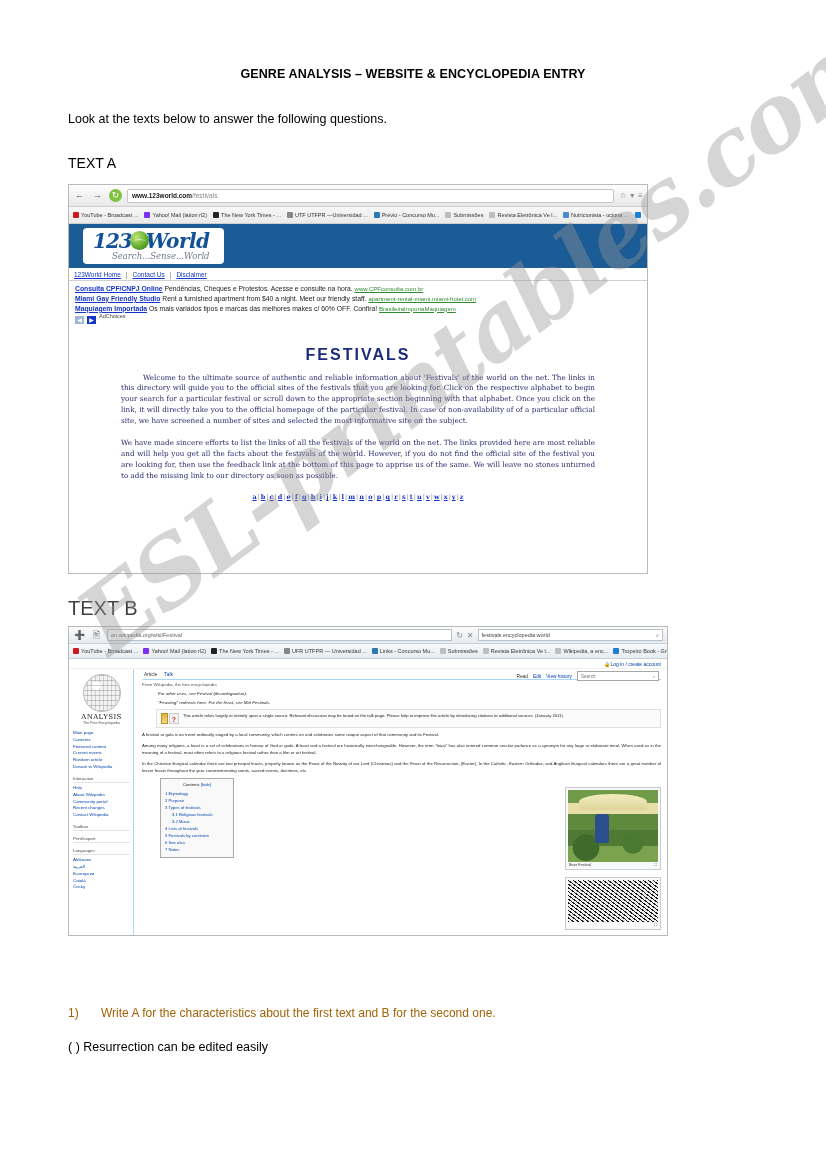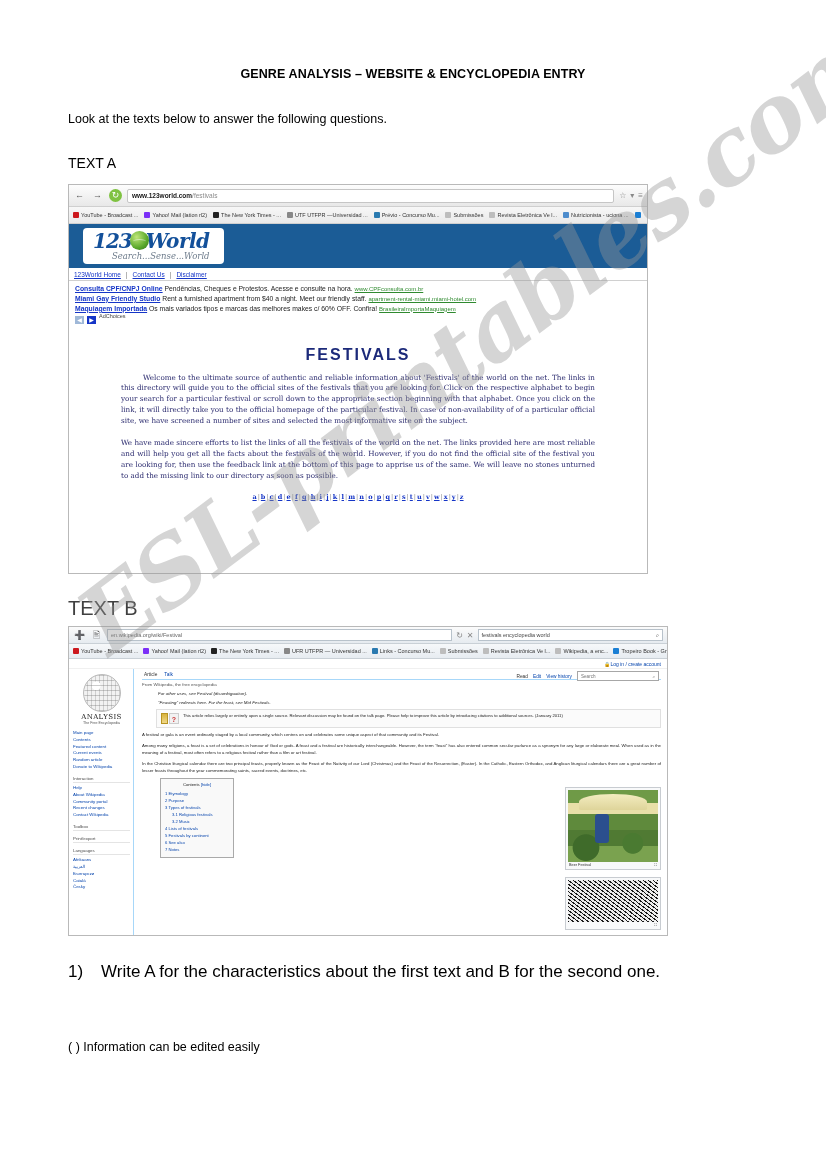--- a/index.html
+++ b/index.html
@@ -30,22 +30,22 @@
     position: absolute; left: 68px; top: 147px;
     font-size: 14px; color: #000;
   }
   .label-b {
     position: absolute; left: 68px; top: 589px;
     font-size: 20px; color: #404040;
   }
 
   
   .q-num {
-    position: absolute; left: 68px; top: 954px;
-    font-size: 17px; color: #000000;
+    position: absolute; left: 68px; top: 998px;
+    font-size: 12px; color: #a16207;
   }
   .q-num .num { display: inline-block; width: 33px; }
   .q-item-1 { position: absolute; left: 68px; top: 1032px; font-size: 12.5px; }
   .q-item-2 { position: absolute; left: 68px; top: 1082px; font-size: 12.5px; }
 
   
   .watermark {
     position: absolute; left: 55px; top: 255px;
     width: 700px; height: 620px;
     pointer-events: none; z-index: 50;
@@ -599,19 +599,19 @@
           </div>
 
         </div>
       </div>
     </div>
   </div>
 
   <div class="q-num">
     <span class="num">1)</span><span>Write A for the characteristics about the first text and B for the second one.</span>
   </div>
-  <div class="q-item-1">(   ) Information can be edited easily</div>
+  <div class="q-item-1">(   ) Resurrection can be edited easily</div>
 
   <div class="watermark">
     <span>ESL-printables.com</span>
   </div>
 
 </div>
 
 </body></html>

